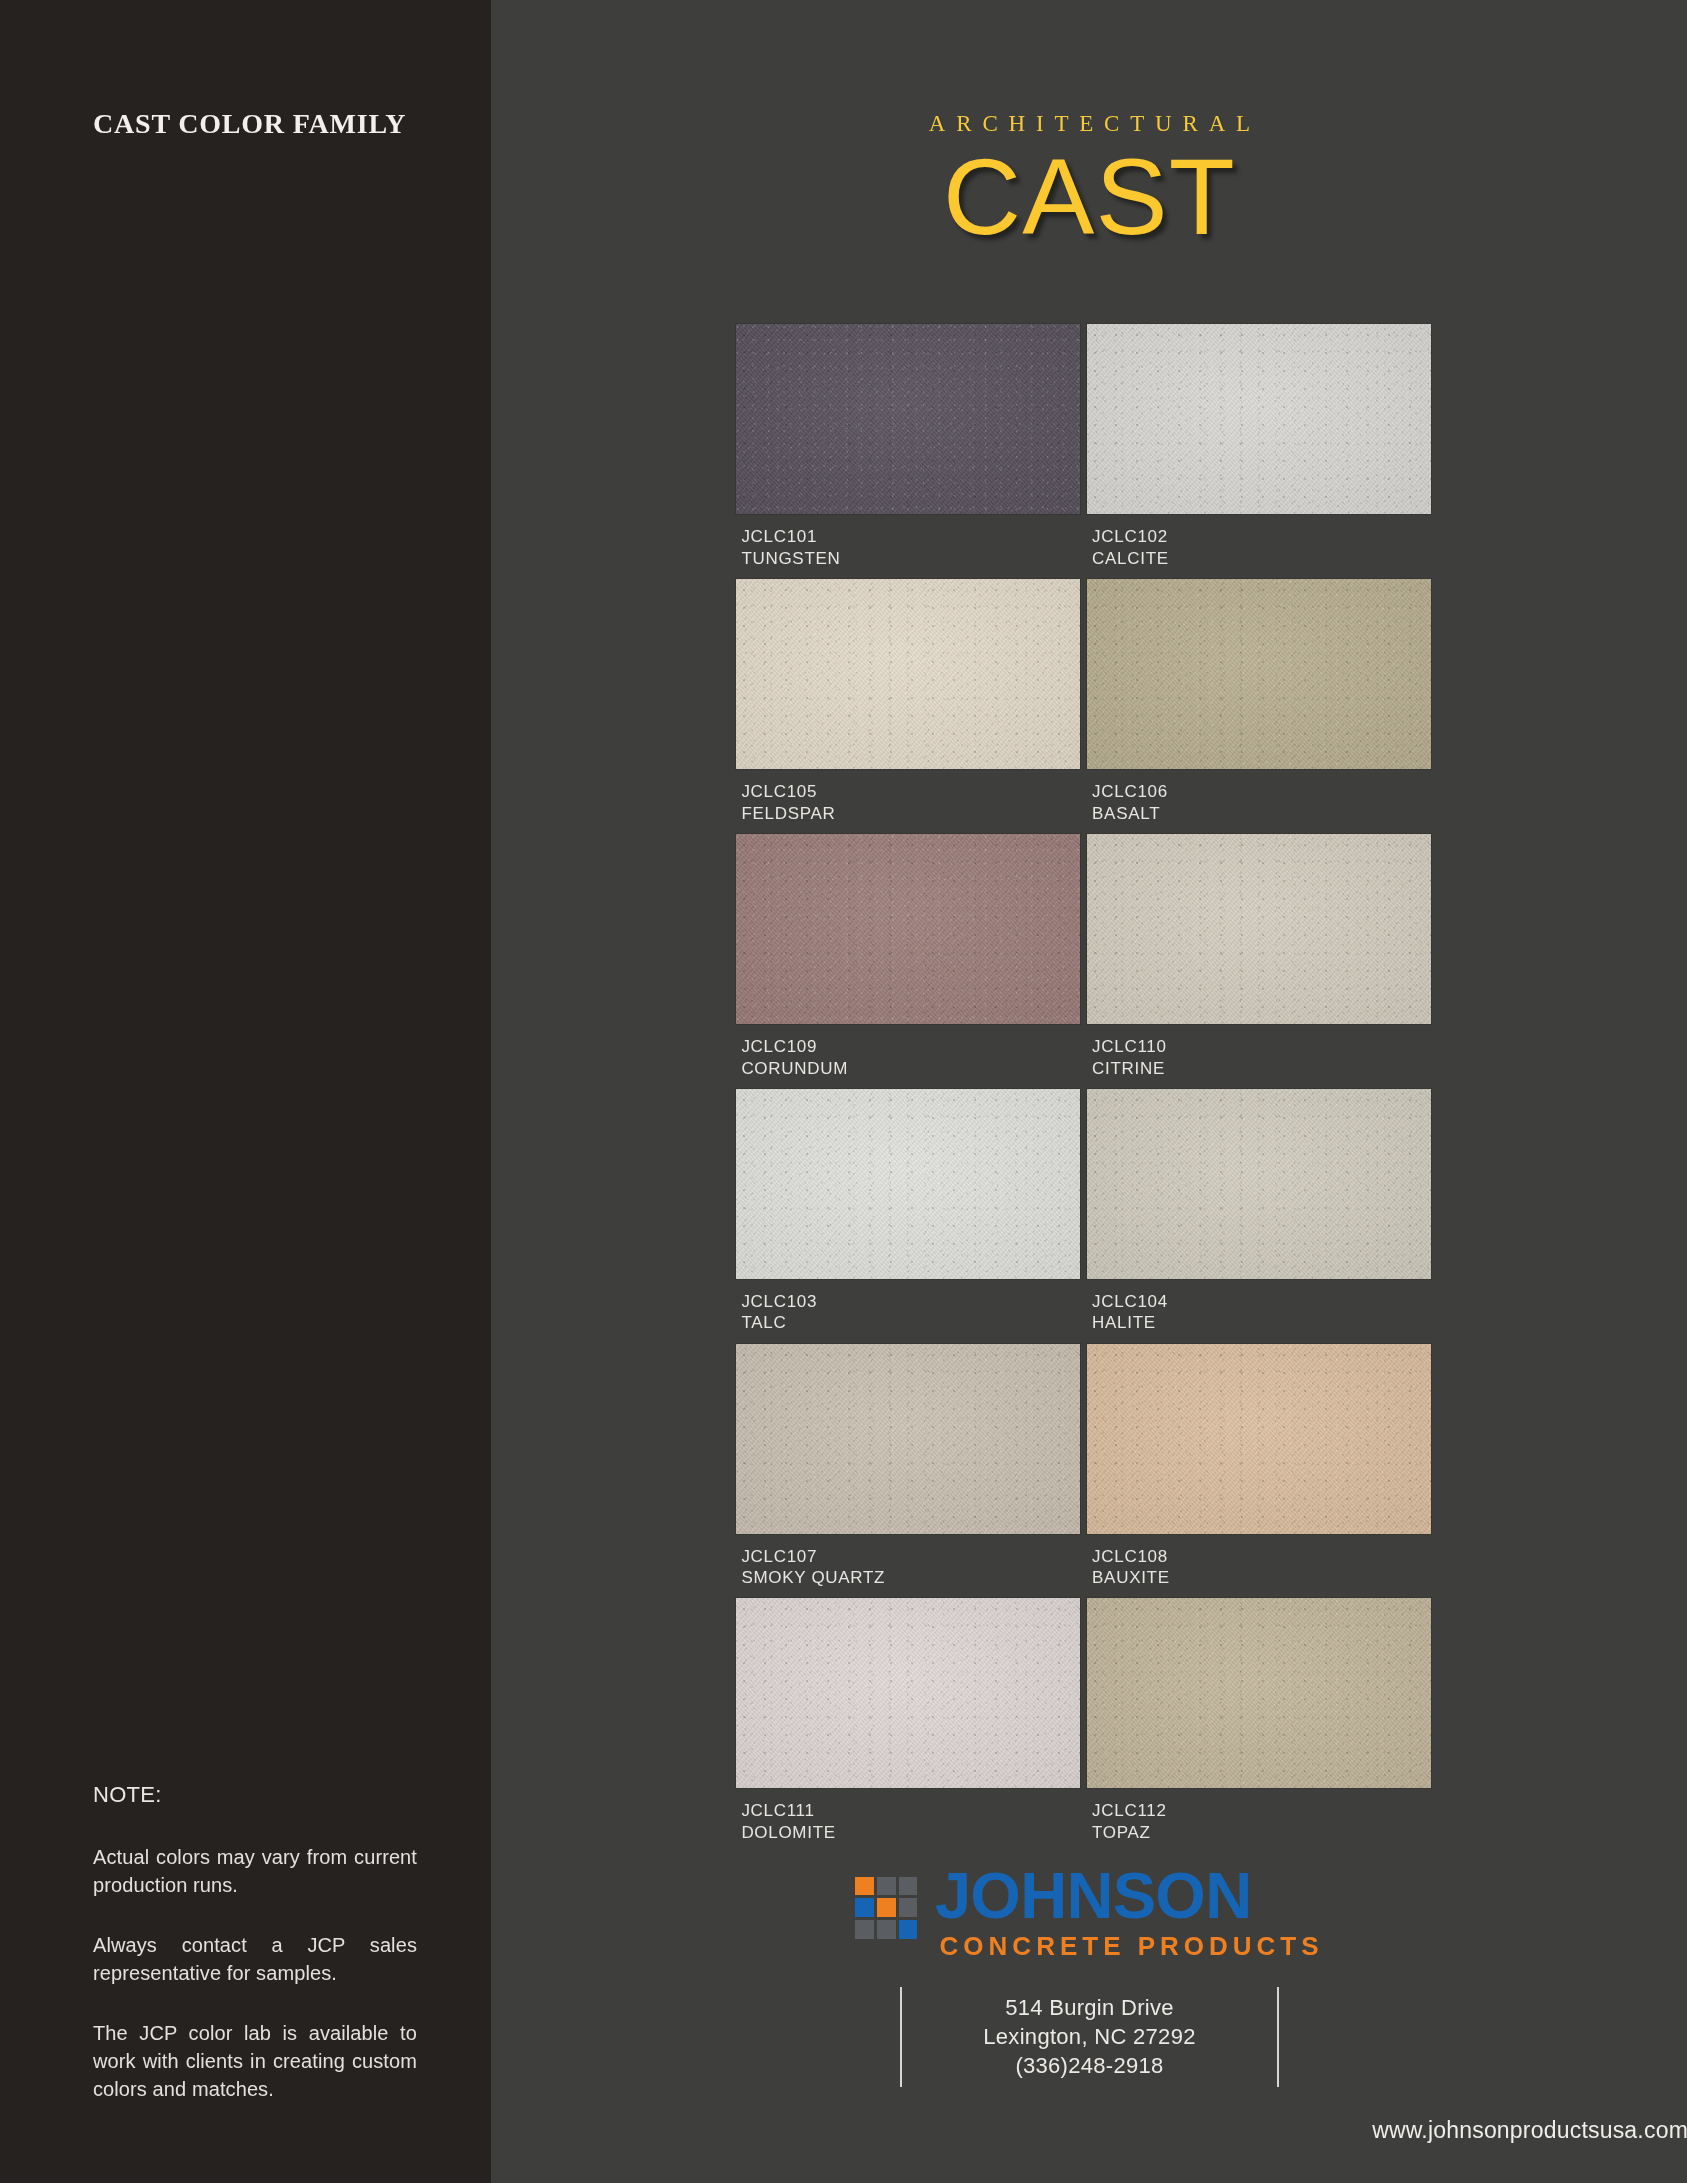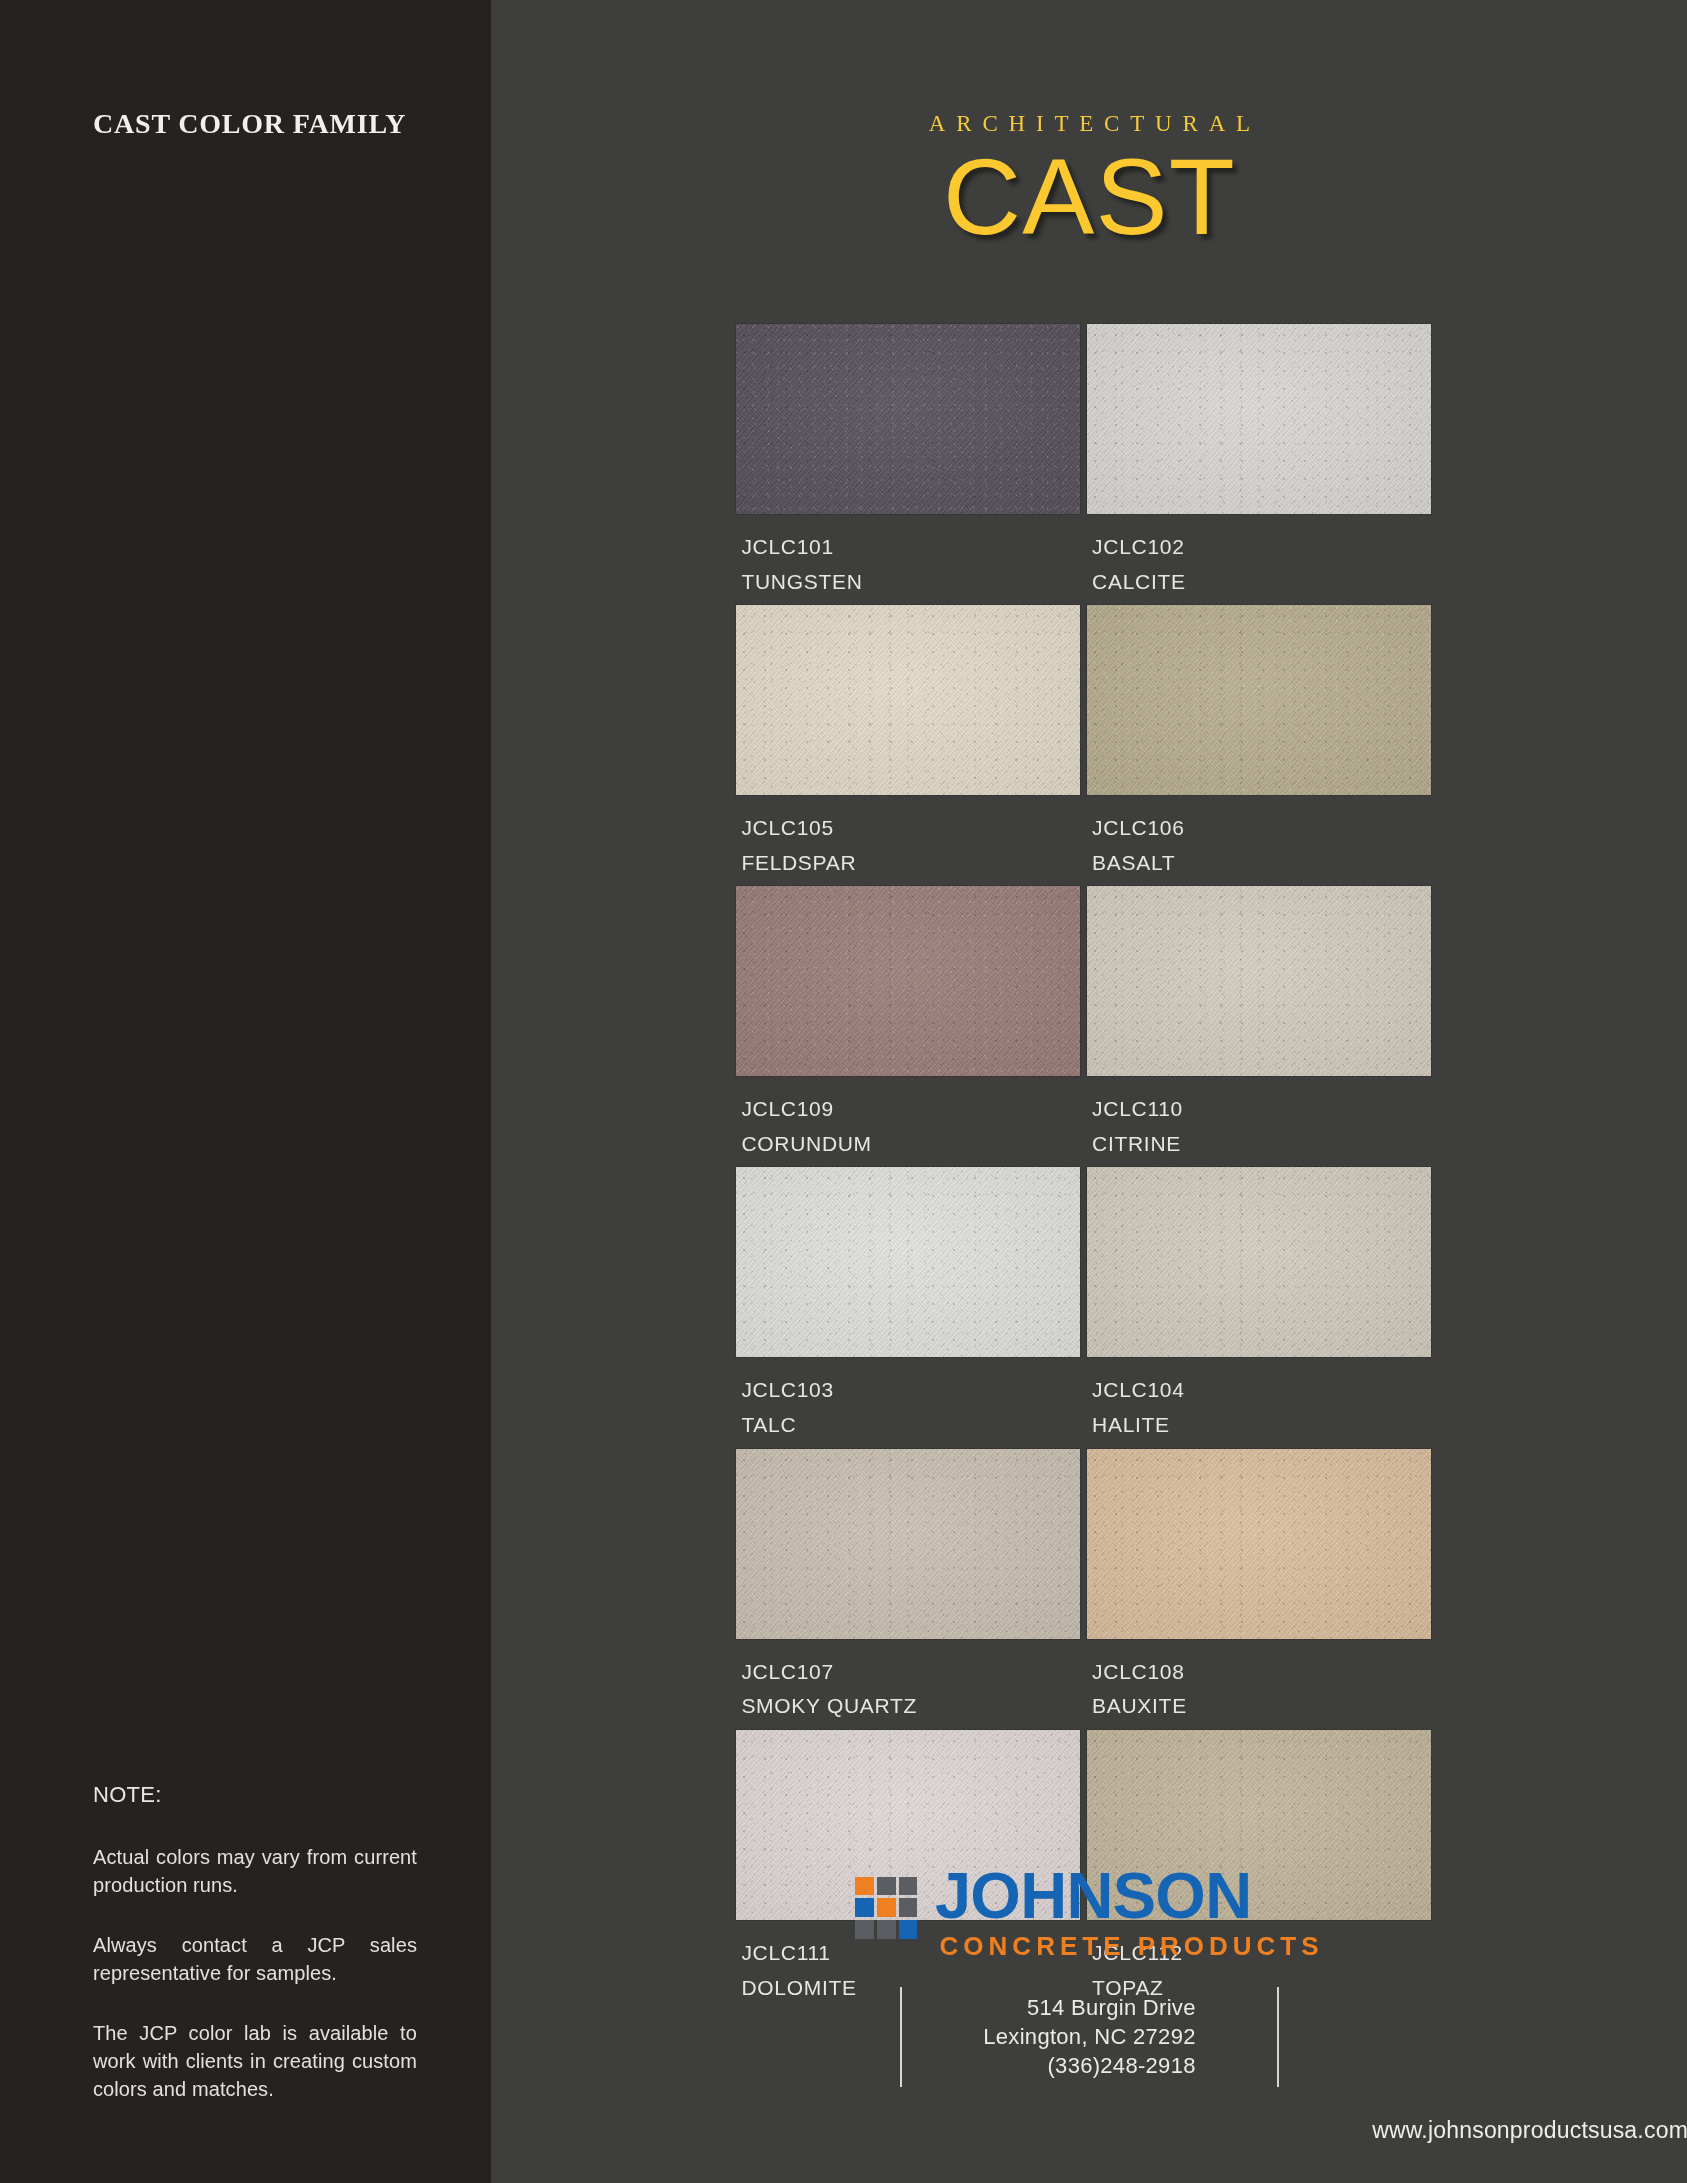--- a/index.html
+++ b/index.html
@@ -87,21 +87,21 @@
       repeating-linear-gradient(131deg, rgba(0,0,0,.035) 0 2px, rgba(255,255,255,.03) 2px 4px);
   }
   .swatch .vig {
     position:absolute; inset:0;
     background:radial-gradient(ellipse at 48% 42%, rgba(255,255,255,.05) 0%, rgba(0,0,0,.055) 100%);
   }
   .label { padding:12px 0 9.4px 5.4px; }
   .label .code,
   .label .name {
     display:block;
-    font-size:21px; color:#e8e6e3; letter-spacing:0.7px; line-height:1.28;margin-top:8px;
+    font-size:17px; color:#e8e6e3; letter-spacing:0.7px; line-height:1.28;
   }
 
   
   .footer { position:absolute; left:491px; top:1863px; width:1197px; }
   .logo-row {
     display:flex; align-items:flex-start; justify-content:center;
     gap:17.5px;
   }
   .logo-mark {
     width:62px; height:62px;
@@ -121,21 +121,21 @@
   .addr-wrap {
     margin-top:23px;
     display:flex; align-items:stretch; justify-content:center;
   }
   .rule { width:2px; background:#d8d6d3; }
   .addr {
     padding:5.4px 81px 6.7px 81px;
     text-align:center;
   }
   .addr span {
-    display:block; font-size:22px; color:#eceae7; line-height:1.33; letter-spacing:0.3px;text-align:right;
+    display:block; font-size:22px; color:#eceae7; line-height:1.33; letter-spacing:0.3px;
   }
   .site {
     margin-top:30px; text-align:right;
     font-size:23px; color:#f0eeeb; letter-spacing:0.2px;
   }
 </style>
 </head>
 <body>
 
 <div class="page">

